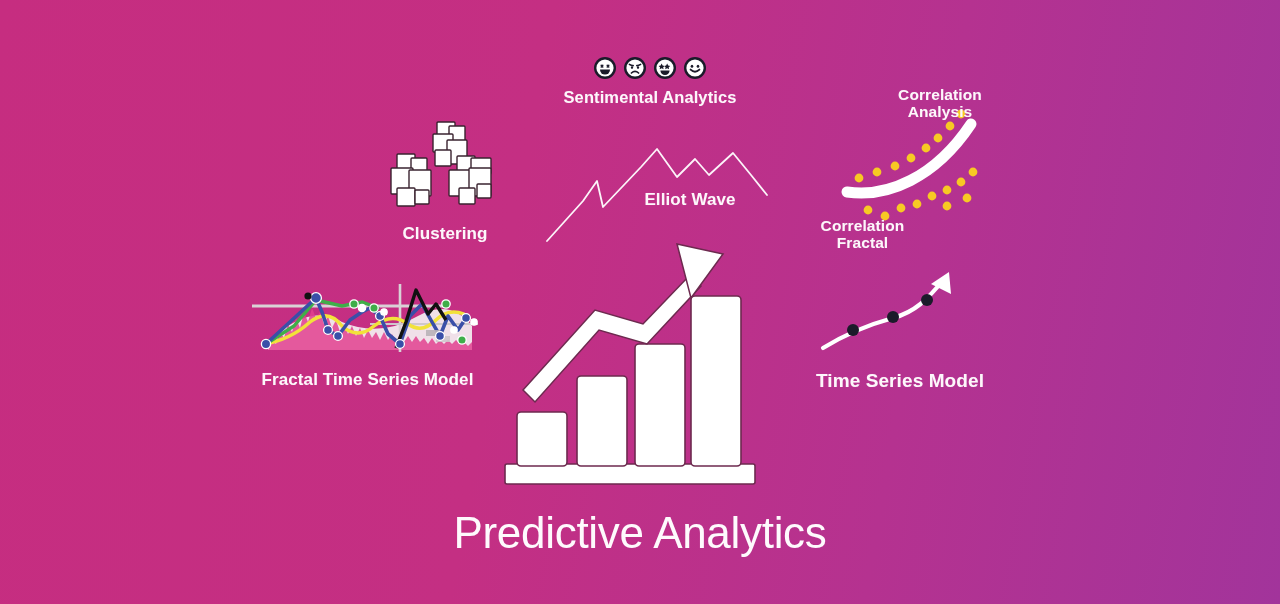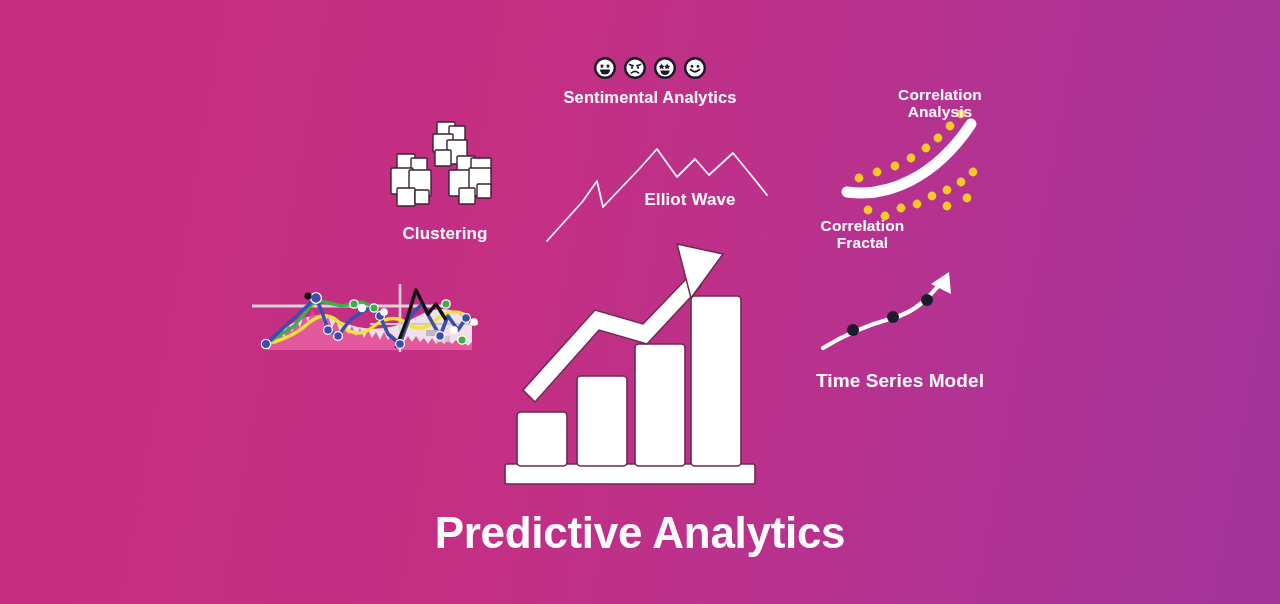--- a/index.html
+++ b/index.html
@@ -51,21 +51,21 @@
   #timeseries .lbl { font-size:19px; margin-top:12px; }
 
   
   #mainchart { left:495px; top:232px; width:270px; height:255px; }
 
   
   #title {
     left:0; top:508px; width:1280px;
     text-align:center;
     font-size:44px;
-    font-weight:700;
+    font-weight:400;
     letter-spacing:-0.3px;
     color:#fefafd;
   }
 </style>
 </head>
 <body>
 
 <div class="stage">
 
   <div class="node" id="sentiment">
@@ -215,20 +215,21 @@
         <circle cx="124" cy="26" r="4.2" fill="#3fae49"></circle>
         <circle cx="196" cy="22" r="4.2" fill="#3fae49"></circle>
         <circle cx="212" cy="58" r="4.2" fill="#3fae49"></circle>
         <circle cx="112" cy="26" r="3.6" fill="#ffffff"></circle>
         <circle cx="134" cy="30" r="3.2" fill="#ffffff"></circle>
         <circle cx="204" cy="48" r="3.2" fill="#ffffff"></circle>
         <circle cx="224" cy="40" r="3.2" fill="#ffffff"></circle>
       </g>
       <circle cx="58" cy="14" r="3.6" fill="#111111"></circle>
     </svg>
+    <div class="lbl">Fractal Time Series Model</div>
   </div>
 
   <div class="node" id="timeseries">
     <svg width="170" height="92" viewBox="0 0 170 92">
       <path d="M8 86 C 34 70, 56 62, 78 56 C 100 50, 112 38, 130 16" fill="none" stroke="#ffffff" stroke-width="4.2" stroke-linecap="round"></path>
       <path d="M134 10 L136 32 L116 22 Z" fill="#ffffff"></path>
       <circle cx="38" cy="68" r="6" fill="#1b1b2a"></circle>
       <circle cx="78" cy="55" r="6" fill="#1b1b2a"></circle>
       <circle cx="112" cy="38" r="6" fill="#1b1b2a"></circle>
     </svg>

